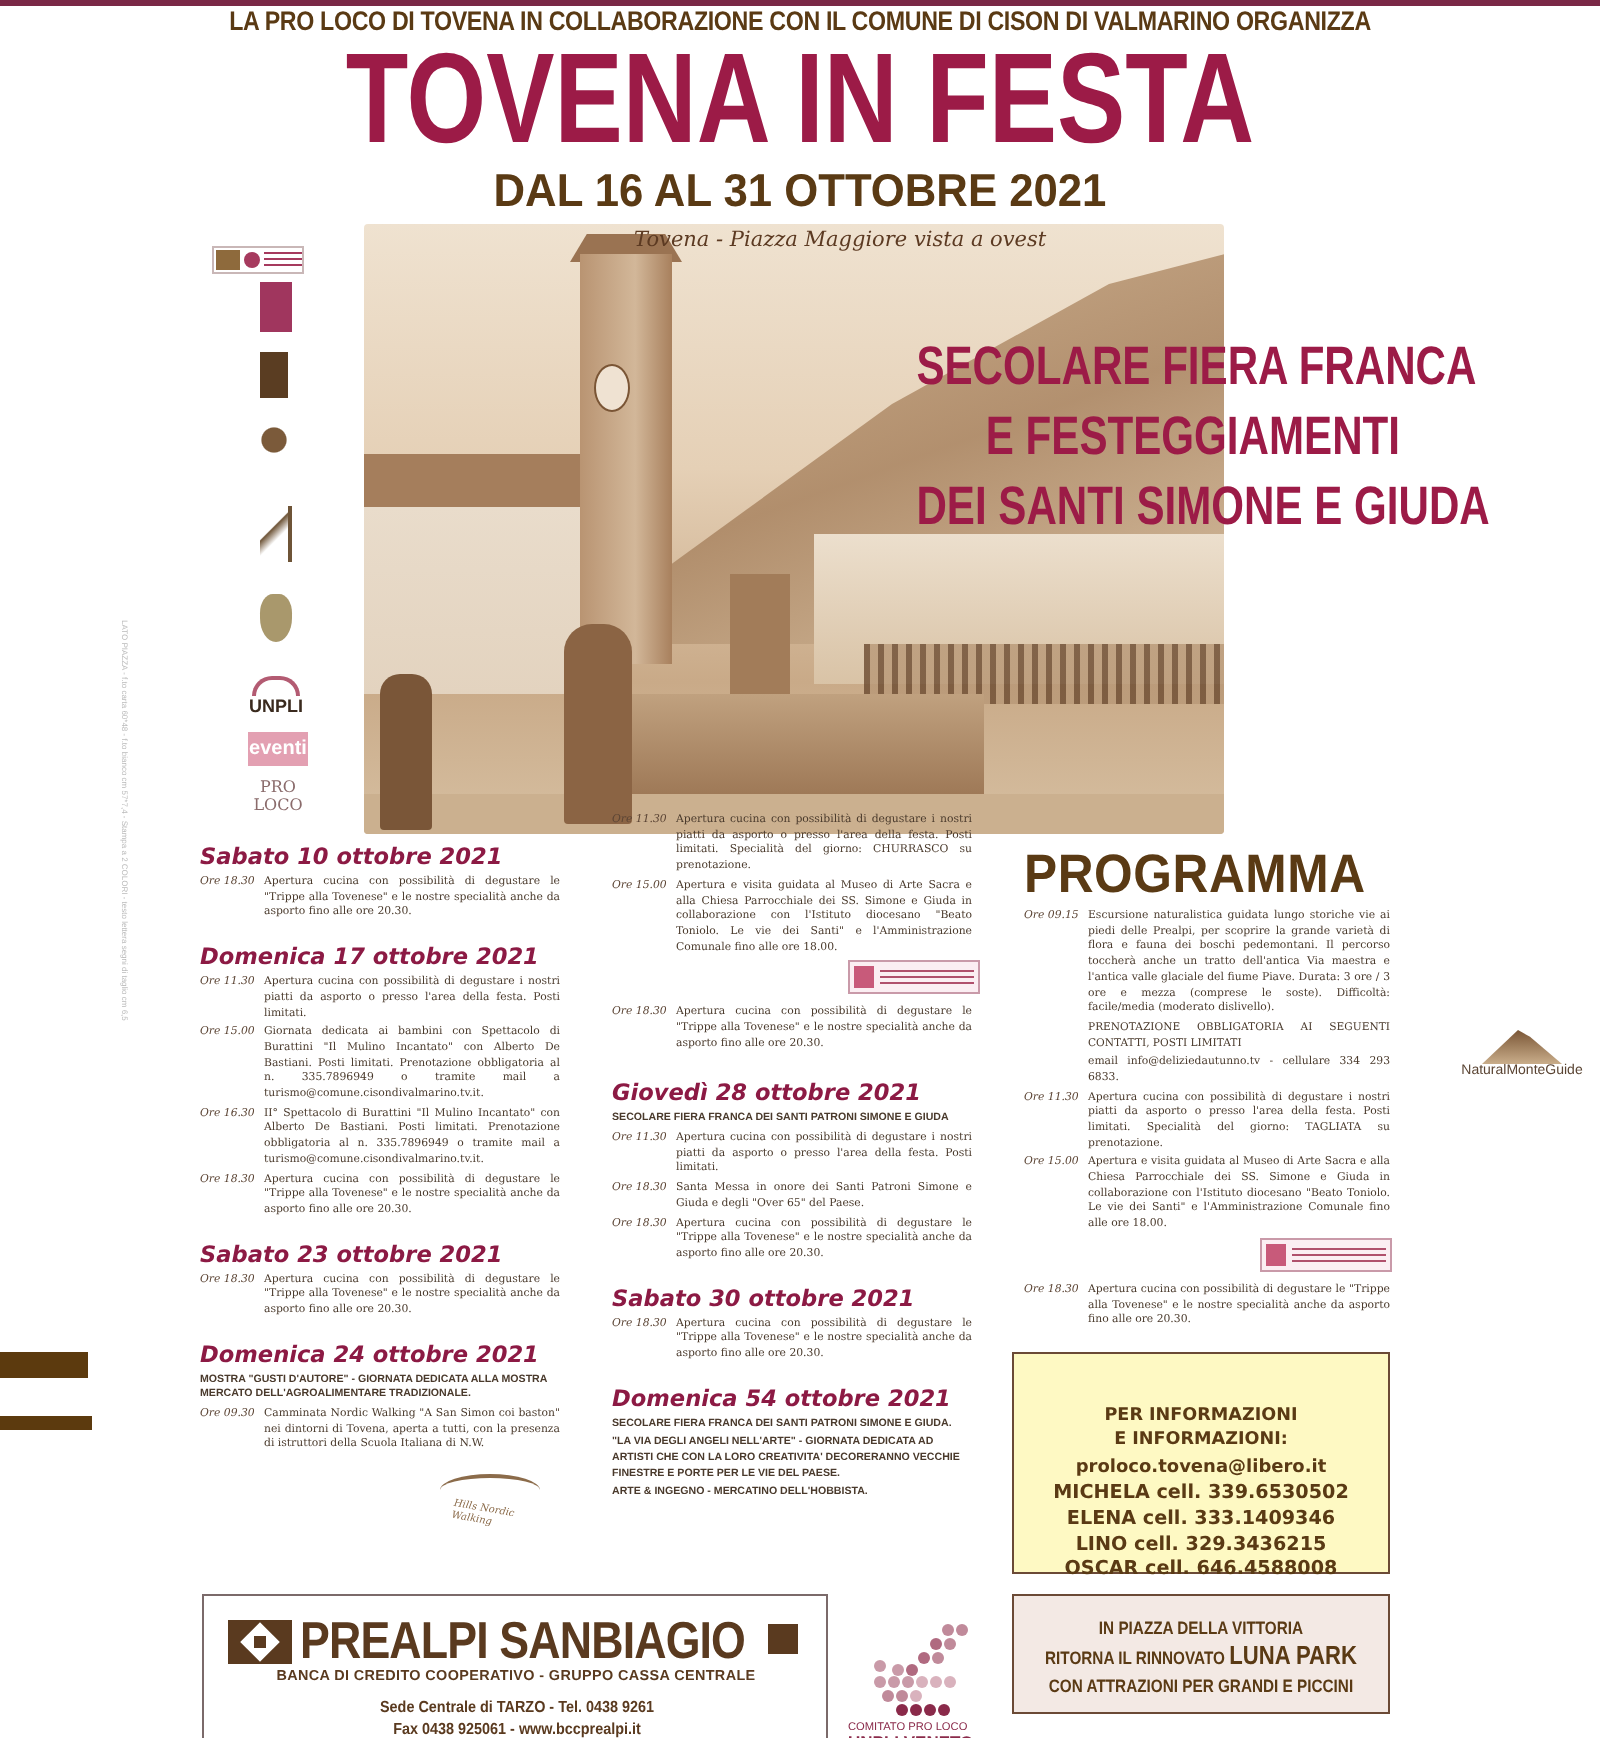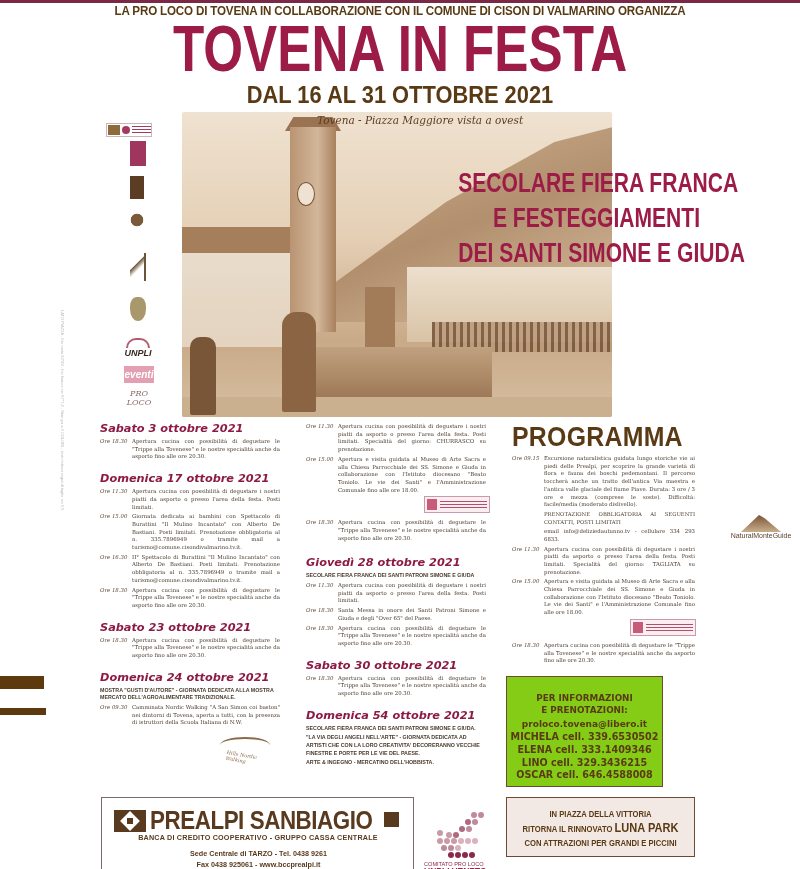--- a/index.html
+++ b/index.html
@@ -46,21 +46,21 @@
   .photo .woman2 { position: absolute; left: 100px; top: 200px; width: 34px; height: 100px; background: #8b6444; border-radius: 14px 14px 2px 2px; }
   .photo .ground { position: absolute; left: 0; bottom: 0; width: 430px; height: 20px; background: #cbb08f; }
 
   .fiera { position: absolute; left: 390px; top: 166px; width: 310px; text-align: right;
     font-family: "Liberation Sans", sans-serif; font-weight: bold; color: #9c1b47;
     font-size: 27px; line-height: 35px; transform: scaleX(0.78); transform-origin: right; }
   .fiera div { white-space: nowrap; }
 
   
   .logos { position: absolute; left: 104px; top: 120px; width: 52px; height: 285px; }
-  .logo { position: absolute; font-family: "Liberation Sans", sans-serif; text-align: center; font-style: italic; }
+  .logo { position: absolute; font-family: "Liberation Sans", sans-serif; text-align: center; }
   .lg-1 { left: 2px; top: 3px; width: 46px; height: 14px; border: 1px solid #c9b7b7; background: #fff; }
   .lg-1 .a { position: absolute; left: 1px; top: 1px; width: 12px; height: 10px; background: #8e6a3c; }
   .lg-1 .b { position: absolute; left: 15px; top: 2px; width: 8px; height: 8px; border-radius: 50%; background: #a63a5e; }
   .lg-1 .c { position: absolute; left: 25px; top: 2px; width: 19px; height: 8px; background: repeating-linear-gradient(180deg,#a63a5e 0 1px, #fff 1px 3px); }
   .lg-2 { left: 26px; top: 21px; width: 16px; height: 25px; background: #a0365e; }
   .lg-3 { left: 26px; top: 56px; width: 14px; height: 23px; background: #5a3d22; }
   .lg-4 { left: 21px; top: 84px; width: 24px; height: 32px; border-radius: 40%; background: radial-gradient(circle, #7b5a3a 30%, #fff 33%); }
   .lg-5 { left: 26px; top: 133px; width: 16px; height: 28px; background: linear-gradient(135deg, #fff 40%, #6e5437 42%, #fff 60%); border-right: 2px solid #6e5437; }
   .lg-6 { left: 26px; top: 177px; width: 16px; height: 24px; border-radius: 40% 40% 50% 50%; background: #a9986c; }
   .lg-7 { left: 18px; top: 218px; width: 32px; height: 22px; }
@@ -80,42 +80,42 @@
   .col { position: absolute; font-family: "DejaVu Serif", serif; }
   .day { font-family: "DejaVu Sans", sans-serif; font-weight: bold; font-style: italic;
     color: #8c1a44; font-size: 11.3px; line-height: 14px; margin-bottom: 2px; }
   .evt { display: flex; font-size: 5.4px; line-height: 7.7px; color: #4a3a2c; margin-bottom: 2px; }
   .evt .t { width: 32px; flex: none; font-style: italic; color: #5c4535; }
   .evt .d { flex: 1; text-align: justify; }
   .caps { font-size: 5.3px; line-height: 7.6px; color: #4a3a2c; font-family: "Liberation Sans", sans-serif; font-weight: bold; margin-bottom: 2px; }
   .gap { height: 9px; }
 
   .col-1 { left: 100px; top: 422px; width: 180px; }
-  .col-2 { left: 306px; top: 423px; width: 180px; }
+  .col-2 { left: 306px; top: 407px; width: 180px; }
   .col-3 { left: 512px; top: 423px; width: 183px; }
 
   .programma { font-family: "Liberation Sans", sans-serif; font-weight: bold; font-size: 27px;
     color: #5a3a14; line-height: 28px; letter-spacing: 0.3px; transform: scaleX(0.92); transform-origin: left; margin-bottom: 4px; }
 
   .mini-banner { width: 66px; height: 17px; border: 1px solid #c99aa9; background: #fbeef2; margin: 1px 0 6px 118px; position: relative; }
   .mini-banner::before { content: ""; position: absolute; left: 2px; top: 2px; width: 10px; height: 11px; background: #c85a7a; }
   .mini-banner::after { content: ""; position: absolute; left: 15px; top: 4px; width: 47px; height: 8px; background: repeating-linear-gradient(180deg,#b0506c 0 1px, #fbeef2 1px 3px); }
 
   .nordic { width: 62px; height: 34px; margin: 6px 0 0 112px; position: relative; }
   .nordic .m { position: absolute; left: 8px; top: 4px; width: 50px; height: 16px; border-top: 2px solid #8b6b4a; border-radius: 50% 50% 0 0; }
   .nordic .s { position: absolute; left: 14px; top: 20px; font-size: 5px; color: #8b6b4a; font-style: italic; transform: rotate(10deg); }
 
   .nmg { position: absolute; left: 726px; top: 515px; width: 70px; height: 40px; text-align: center; }
   .nmg .mt { width: 40px; height: 17px; margin: 0 auto; background: linear-gradient(180deg,#7a5636,#c9ad8a); clip-path: polygon(0 100%, 45% 0, 60% 20%, 100% 100%); }
   .nmg .tx { font-family: "Liberation Sans", sans-serif; font-size: 7px; color: #5a4433; }
 
   
-  .infobox { position: absolute; left: 506px; top: 676px; width: 157px; height: 111px;
-    background: #84cc16; border: 1px solid #6b4a36; text-align: center;
-    font-family: "DejaVu Sans", sans-serif; font-weight: bold; color: #5a3a14; padding-top: 15px; }
+  .infobox { position: absolute; left: 506px; top: 676px; width: 189px; height: 111px;
+    background: #fef9c3; border: 1px solid #6b4a36; text-align: center;
+    font-family: "DejaVu Sans", sans-serif; font-weight: bold; color: #5a3a14; padding-top: 25px; }
   .infobox .h { font-size: 8.8px; line-height: 12px; }
   .infobox .m { font-size: 9px; line-height: 13px; margin-top: 2px; }
   .infobox .c { font-size: 9.6px; line-height: 12.8px; }
 
   .lunabox { position: absolute; left: 506px; top: 797px; width: 189px; height: 60px;
     background: #f3e9e4; border: 1px solid #6b4a36; text-align: center;
     font-family: "Liberation Sans", sans-serif; font-weight: bold; color: #5a3a14; padding-top: 9px; }
   .lunabox div { font-size: 9px; line-height: 14px; transform: scaleX(0.85); white-space: nowrap; }
   .lunabox .big { font-size: 13px; }
   .vert-url { position: absolute; left: 704px; top: 800px; width: 5px; height: 50px; writing-mode: vertical-rl;
@@ -190,21 +190,21 @@
   <div class="caption">Tovena - Piazza Maggiore vista a ovest</div>
 </div>
 
 <div class="fiera">
   <div>SECOLARE FIERA FRANCA</div>
   <div>E FESTEGGIAMENTI</div>
   <div>DEI SANTI SIMONE E GIUDA</div>
 </div>
 
 <div class="col col-1">
-  <div class="day">Sabato 3 ottobre 2021</div>
+  <div class="day">Sabato 10 ottobre 2021</div>
   <div class="evt">
       <span class="t">Ore 18.30</span>
       <span class="d">Apertura cucina con possibilità di degustare le "Trippe alla Tovenese" e le nostre specialità anche da asporto fino alle ore 20.30.</span>
     </div>
   <div class="gap"></div>
   <div class="day">Domenica 17 ottobre 2021</div>
   <div class="evt">
       <span class="t">Ore 11.30</span>
       <span class="d">Apertura cucina con possibilità di degustare i nostri piatti da asporto o presso l'area della festa. Posti limitati.</span>
     </div>
@@ -310,21 +310,21 @@
     </div>
 </div>
 
 <div class="nmg">
   <div class="mt"></div>
   <div class="tx">NaturalMonteGuide</div>
 </div>
 
 <div class="infobox">
   <div class="h">PER INFORMAZIONI</div>
-  <div class="h">E PRENOTAZIONI:</div>
+  <div class="h">E INFORMAZIONI:</div>
   <div class="m">proloco.tovena@libero.it</div>
   <div class="c">MICHELA cell. 339.6530502</div>
   <div class="c">ELENA cell. 333.1409346</div>
   <div class="c">LINO cell. 329.3436215</div>
   <div class="c">OSCAR cell. 646.4588008</div>
 </div>
 
 <div class="lunabox">
   <div>IN PIAZZA DELLA VITTORIA</div>
   <div><span>RITORNA IL RINNOVATO </span><span class="big">LUNA PARK</span></div>

